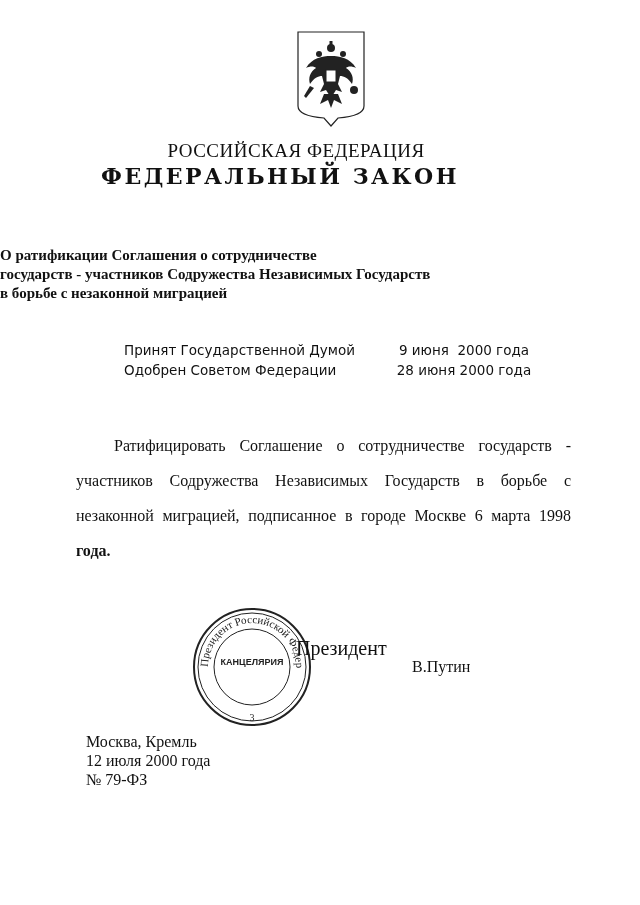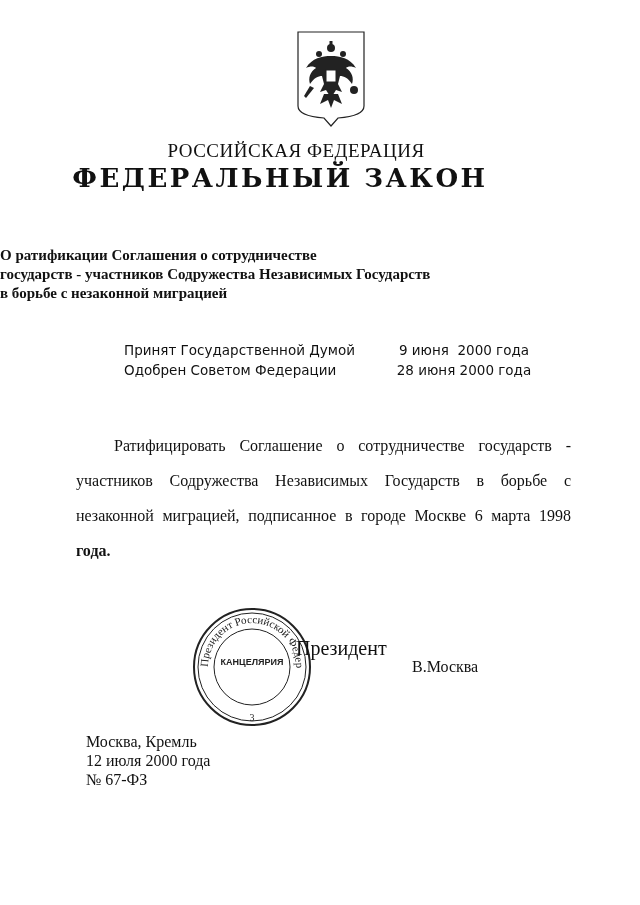--- a/index.html
+++ b/index.html
@@ -1,20 +1,20 @@
 <!DOCTYPE html>
 <html><head>
 <meta charset="utf-8">
 <style>
   html, body { margin:0; padding:0; background:#ffffff; }
   body { width:640px; height:905px; position:relative; overflow:hidden; color:#111; font-family:"Liberation Serif", serif; }
   .abs { position:absolute; }
   .emblem { left:294px; top:28px; width:74px; height:100px; }
   .country { left:0; width:592px; top:140px; text-align:center; font-family:"Liberation Serif", serif; font-size:19px; letter-spacing:0.5px; }
-  .lawtitle { left:0; width:560px; top:163px; text-align:center; font-family:"DejaVu Serif", serif; font-weight:bold; font-size:26px; letter-spacing:2.5px; }
+  .lawtitle { left:0; width:560px; top:163px; text-align:center; font-family:"DejaVu Serif", serif; font-weight:bold; font-size:22px; letter-spacing:2.5px; }
   .subject { left:0; width:640px; top:246px; text-align:left; font-weight:bold; font-size:15px; line-height:19px; }
   .adopt { left:124px; top:340px; width:410px; font-family:"DejaVu Sans", sans-serif; font-size:13.5px; line-height:20px; }
   .adopt .row { display:flex; justify-content:space-between;gap:12px; }
   .adopt .row span:last-child { width:140px; text-align:center; }
   .body-text { left:76px; top:428px; width:495px; font-size:16px; line-height:35px; text-align:justify; }
   .body-text .indent { display:inline-block; width:38px; }
   .body-text .bold { font-weight:bold; }
   .stamp { left:190px; top:605px; width:125px; height:125px; }
   .sig-title { left:296px; top:638px; font-size:20px; line-height:20px; }
   .sig-name { left:412px; top:658px; font-size:16px; }
@@ -75,19 +75,19 @@
       </defs>
     <text font-family="Liberation Serif, serif" font-size="11" fill="#222"><textPath href="#arc">Президент Российской Федерации</textPath></text>
     <text x="62" y="60" text-anchor="middle" font-family="Liberation Sans, sans-serif" font-size="9" font-weight="bold" fill="#222">КАНЦЕЛЯРИЯ</text>
     <text x="62" y="116" text-anchor="middle" font-family="Liberation Serif, serif" font-size="10" fill="#222">3</text>
   </svg>
 </div>
 
 <div class="abs sig-title">
   <div>Президент</div>
 </div>
-<div class="abs sig-name">В.Москва</div>
+<div class="abs sig-name">В.Путин</div>
 
 <div class="abs footer">
   <div>Москва, Кремль</div>
   <div>12 июля 2000 года</div>
-  <div>№ 67-ФЗ</div>
+  <div>№ 79-ФЗ</div>
 </div>
 
 </body></html>

